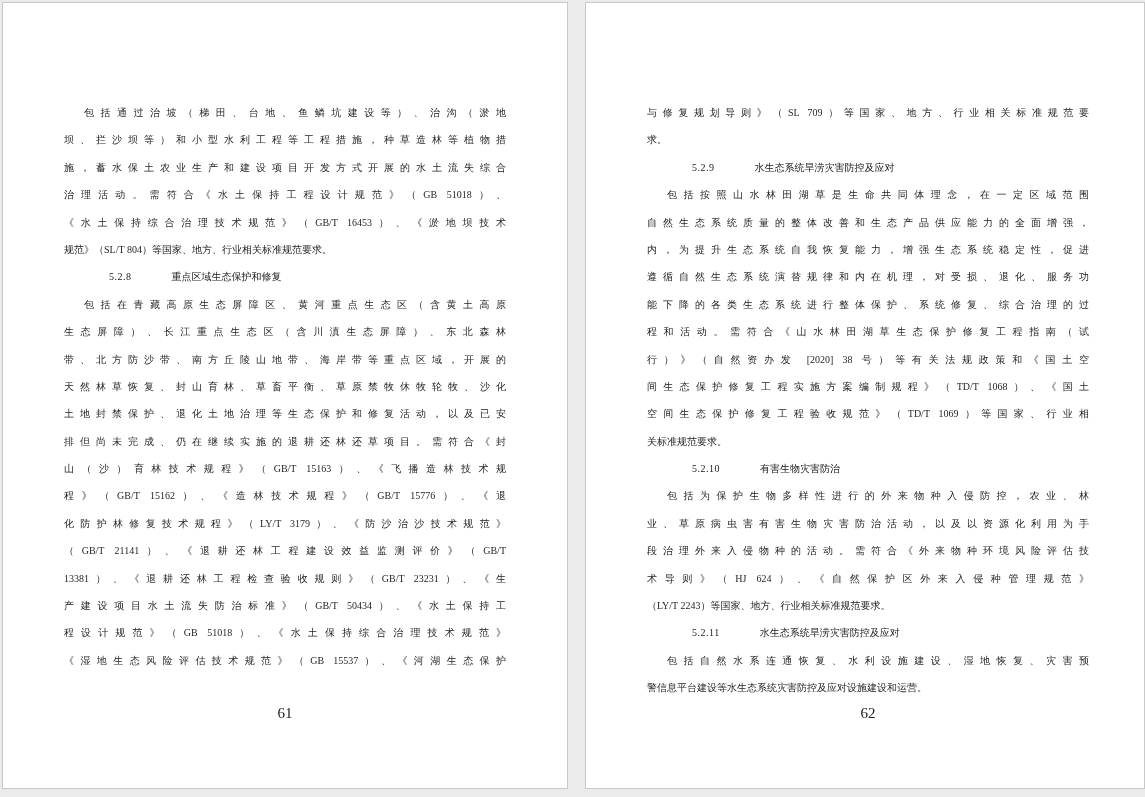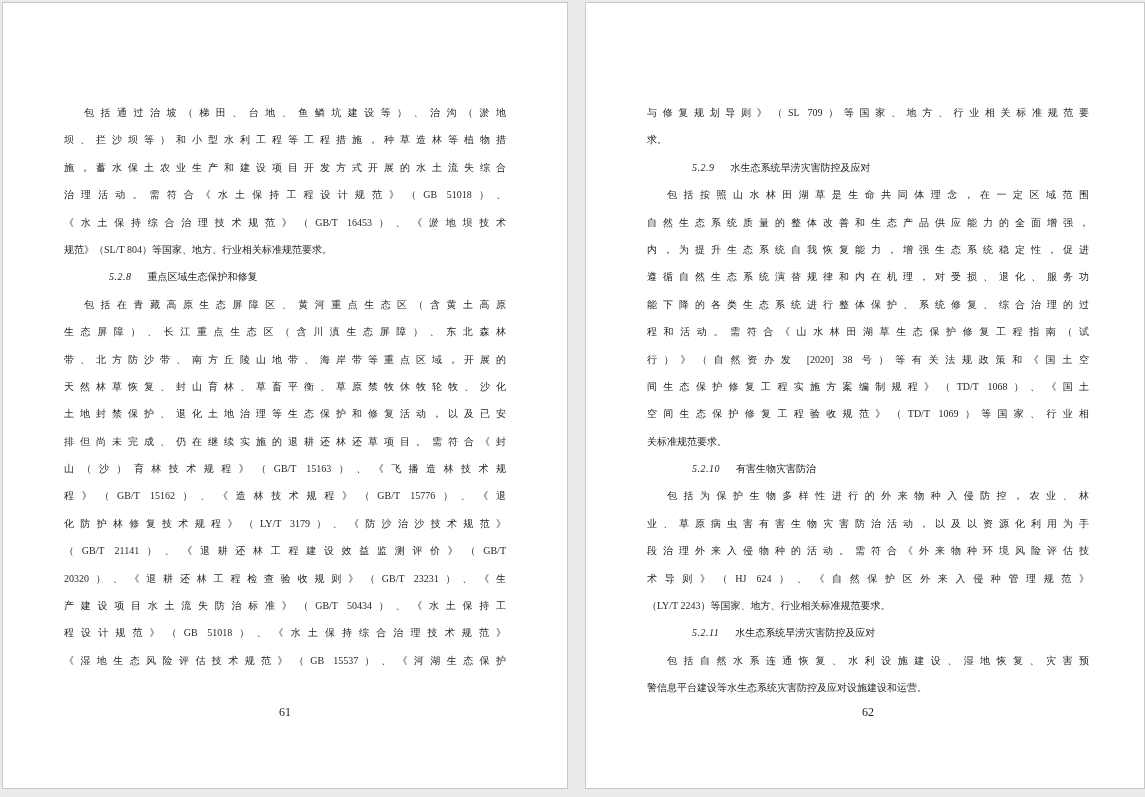--- a/index.html
+++ b/index.html
@@ -45,28 +45,28 @@
   .line.first-line { text-indent: 2em; }
   .line.last-line  { text-align-last: auto; }
   .heading {
     height: 27.4px;
     overflow: hidden;
     padding-left: 45px;
     text-align: left;
     text-align-last: auto;
     color: #1a1a1a;
   }
-  .heading .num { margin-right: 16px; letter-spacing: 0.5px; font-style: italic; }
+  .heading .num { margin-right: 40px; letter-spacing: 0.5px; }
   .page-number {
     position: absolute;
     left: 61px;
     top: 702px;
     width: 442px;
     text-align: center;
-    font-size: 12px;
+    font-size: 15px;
     color: #222;
   }
 </style>
 </head>
 <body>
 
 <div class="viewer" id="viewer">
     <div class="page page-left">
       <div class="text-area">
         <div>
@@ -82,21 +82,21 @@
           <div class="line first-line">包括在青藏高原生态屏障区、黄河重点生态区（含黄土高原</div>
           <div class="line">生态屏障）、长江重点生态区（含川滇生态屏障）、东北森林</div>
           <div class="line">带、北方防沙带、南方丘陵山地带、海岸带等重点区域，开展的</div>
           <div class="line">天然林草恢复、封山育林、草畜平衡、草原禁牧休牧轮牧、沙化</div>
           <div class="line">土地封禁保护、退化土地治理等生态保护和修复活动，以及已安</div>
           <div class="line">排但尚未完成、仍在继续实施的退耕还林还草项目。需符合《封</div>
           <div class="line">山（沙）育林技术规程》（GB/T 15163）、《飞播造林技术规</div>
           <div class="line">程》（GB/T 15162）、《造林技术规程》（GB/T 15776）、《退</div>
           <div class="line">化防护林修复技术规程》（LY/T 3179）、《防沙治沙技术规范》</div>
           <div class="line">（GB/T 21141）、《退耕还林工程建设效益监测评价》（GB/T</div>
-          <div class="line">20320）、《退耕还林工程检查验收规则》（GB/T 23231）、《生</div>
+          <div class="line">13381）、《退耕还林工程检查验收规则》（GB/T 23231）、《生</div>
           <div class="line">产建设项目水土流失防治标准》（GB/T 50434）、《水土保持工</div>
           <div class="line">程设计规范》（GB 51018）、《水土保持综合治理技术规范》</div>
           <div class="line">《湿地生态风险评估技术规范》（GB 15537）、《河湖生态保护</div>
         </div>
       </div>
       <div class="page-number">61</div>
     </div>
     <div class="page page-right">
       <div class="text-area">
         <div>

